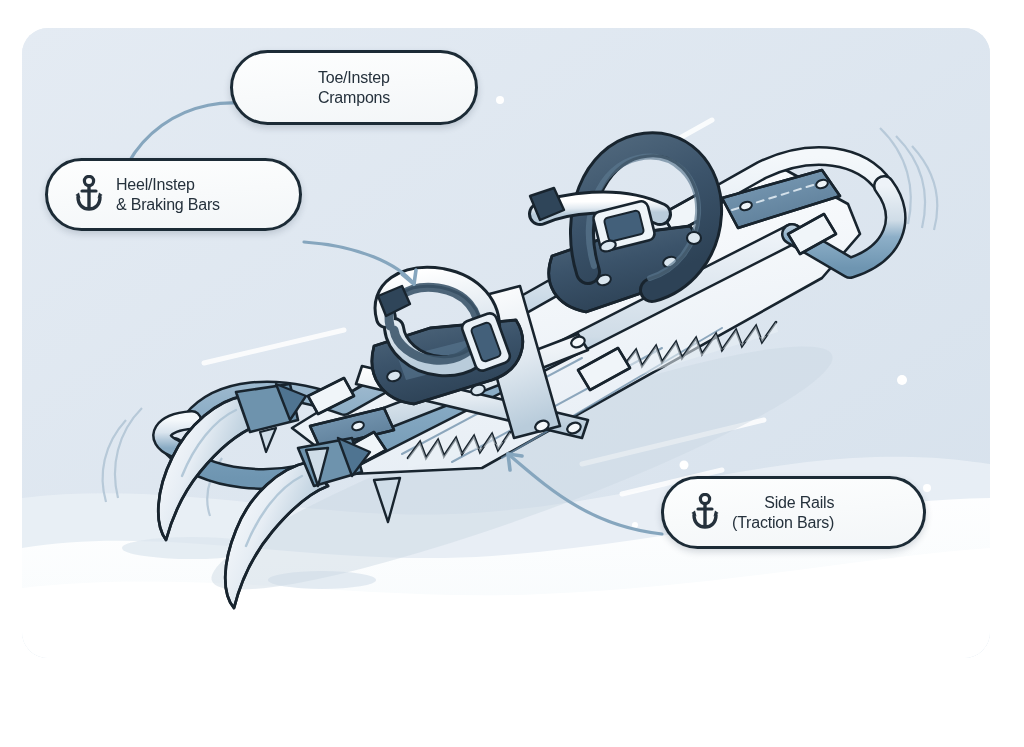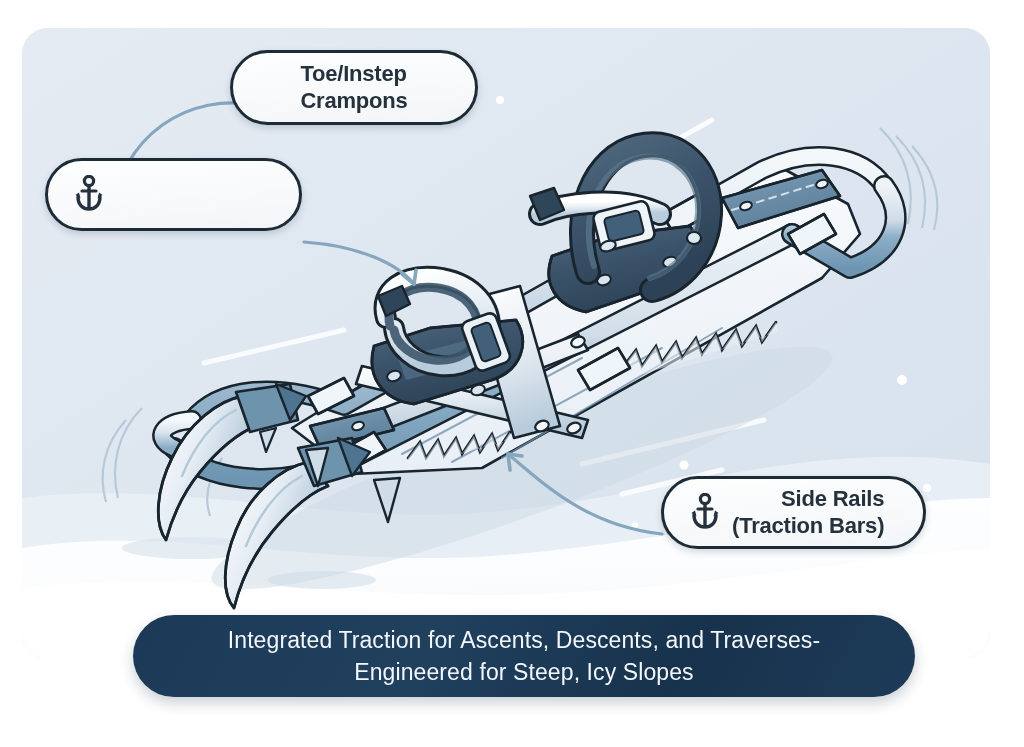--- a/index.html
+++ b/index.html
@@ -29,22 +29,22 @@
     gap:12px;
     background:linear-gradient(175deg,#fdfefe 0%,#f3f6f8 100%);
     border:3px solid #1c2b36;
     border-radius:999px;
     box-shadow:0 3px 7px rgba(25,45,65,.18);
     padding:10px 26px;
     box-sizing:border-box;
   }
   .pill .txt{
     color:#25313c;
-    font-weight:bold;
-    font-size:22px;
+    font-weight:normal;
+    font-size:16px;
     line-height:1.22;
     letter-spacing:-.2px;
     white-space:pre-line;
   }
   .pill .ico{flex:0 0 auto;display:block;}
 
   #pill-toe{left:230px;top:50px;width:248px;height:75px;justify-content:center;}
   #pill-heel{left:45px;top:158px;width:257px;height:73px;}
   #pill-side{left:661px;top:476px;width:265px;height:73px;text-align:right;}
 
@@ -314,35 +314,33 @@
     <span class="ico">
       <svg width="30" height="36" viewBox="0 0 30 36">
         <circle cx="15" cy="6" r="4.6" fill="none" stroke="#25313c" stroke-width="3.2"></circle>
         <path d="M15 11 L15 32" stroke="#25313c" stroke-width="3.4" stroke-linecap="round"></path>
         <path d="M8 16 L22 16" stroke="#25313c" stroke-width="3.2" stroke-linecap="round"></path>
         <path d="M4 22 C4 30 9 34 15 34 C21 34 26 30 26 22" fill="none" stroke="#25313c" stroke-width="3.4" stroke-linecap="round"></path>
         <path d="M1.5 20 L6.5 23.5 L5 17.5 Z" fill="#25313c"></path>
         <path d="M28.5 20 L23.5 23.5 L25 17.5 Z" fill="#25313c"></path>
       </svg>
     </span>
+    <span class="txt">Heel/Instep
+&amp; Braking Bars</span>
   </div>
 
   <div class="pill" id="pill-side">
     <span class="ico">
       <svg width="30" height="36" viewBox="0 0 30 36">
         <circle cx="15" cy="6" r="4.6" fill="none" stroke="#25313c" stroke-width="3.2"></circle>
         <path d="M15 11 L15 32" stroke="#25313c" stroke-width="3.4" stroke-linecap="round"></path>
         <path d="M8 16 L22 16" stroke="#25313c" stroke-width="3.2" stroke-linecap="round"></path>
         <path d="M4 22 C4 30 9 34 15 34 C21 34 26 30 26 22" fill="none" stroke="#25313c" stroke-width="3.4" stroke-linecap="round"></path>
         <path d="M1.5 20 L6.5 23.5 L5 17.5 Z" fill="#25313c"></path>
         <path d="M28.5 20 L23.5 23.5 L25 17.5 Z" fill="#25313c"></path>
       </svg>
     </span>
     <span class="txt">Side Rails
 (Traction Bars)</span>
   </div>
 
-  <div class="caption">
-    <span class="ctxt">Integrated Traction for Ascents, Descents, and Traverses-
-Engineered for Steep, Icy Slopes</span>
-  </div>
 
 </div>
 
 </body></html>

